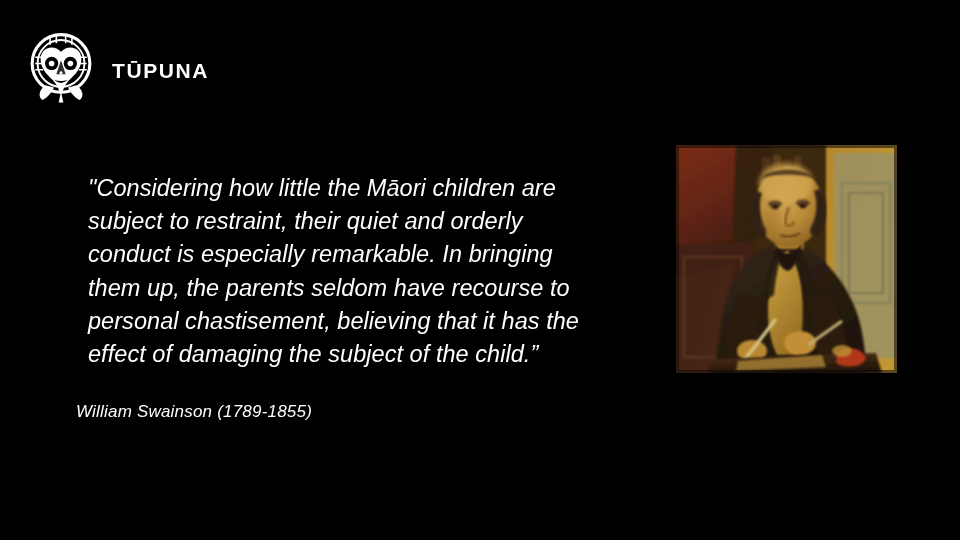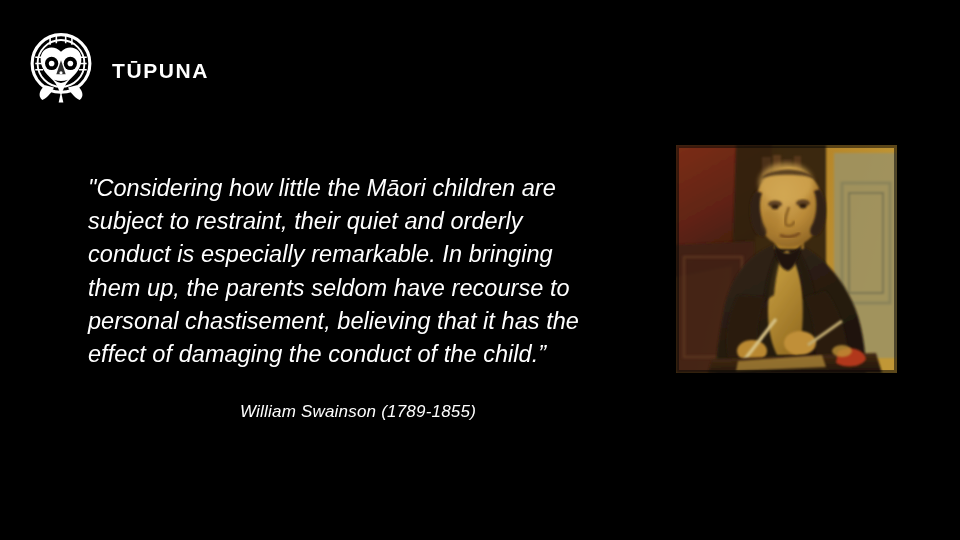--- a/index.html
+++ b/index.html
@@ -68,24 +68,24 @@
     margin: 0;
   }
   .quote-text b {
     font-weight: normal;
     font-style: italic;
     text-align: right;
   }
 
   .attribution {
     position: absolute;
-    left: 88px;
+    left: 76px;
     top: 402px;
     width: 540px;
-    text-align: center;
+    text-align: left;
     color: #ffffff;
     font-size: 17px;
     font-style: italic;
     letter-spacing: 0.2px;
   }
 
   
   .portrait {
     position: absolute;
     left: 676px;
@@ -136,21 +136,21 @@
         <path d="M50 84 L47 98 L53 98 Z" fill="#ffffff"></path>
       </svg>
     </span>
     <span class="brand-word">
       <span class="brand-line">TŪPUNA</span>
     </span>
   </div>
 
   <div class="quote-block">
     <p class="quote-text">
-      <span>"Considering how little the Māori children are subject to restraint, </span><b>their quiet and orderly conduct is especially remarkable</b><span>. In bringing them up, the parents seldom have recourse to personal chastisement, believing that it has the effect of </span><b>damaging the conduct of the child.”</b>
+      <span>"Considering how little the Māori children are subject to restraint, </span><b>their quiet and orderly conduct is especially remarkable</b><span>. In bringing them up, the parents seldom have recourse to personal chastisement, believing that it has the effect of </span><b>damaging the subject of the child.”</b>
     </p>
   </div>
 
   <div class="attribution">William Swainson (1789-1855)</div>
 
   <div class="portrait">
     <svg viewBox="0 0 221 228" width="221" height="228" aria-hidden="true">
       <defs>
         <linearGradient id="wallG" x1="0" y1="0" x2="1" y2="0.3">
           <stop offset="0%" stop-color="#8a6a22"></stop>

